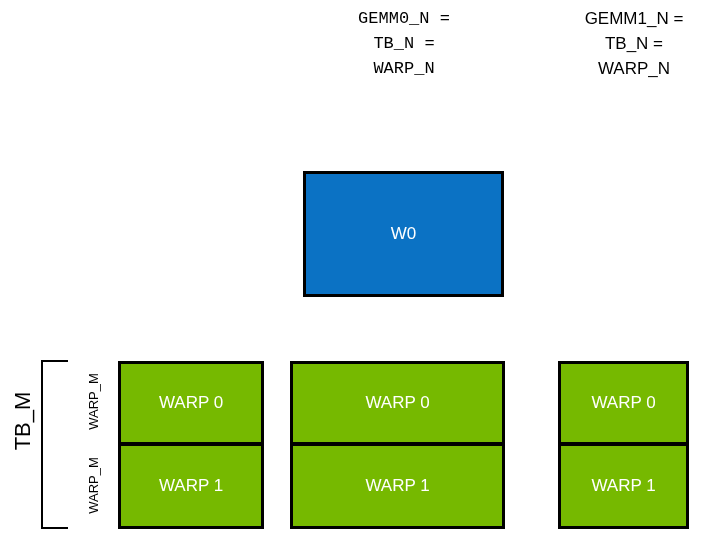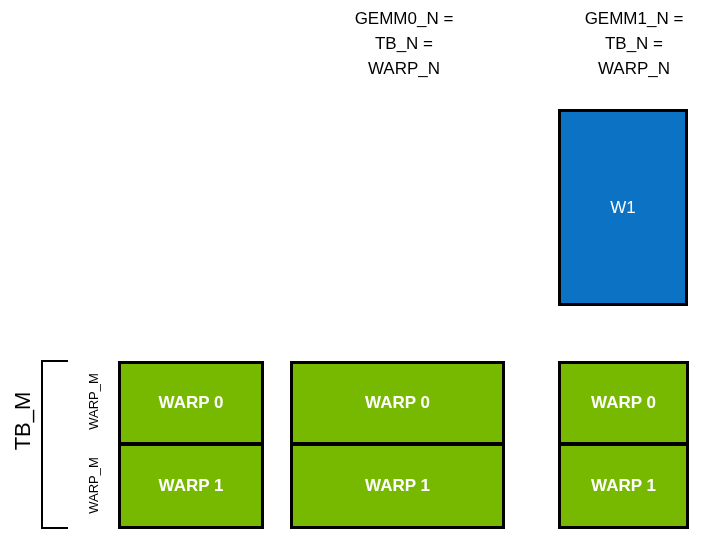--- a/index.html
+++ b/index.html
@@ -22,21 +22,21 @@
   .col-caption {
     position: absolute;
     text-align: center;
     color: #000000;
     font-size: 17px;
     line-height: 25px;
     font-family: "Liberation Sans", sans-serif;
     white-space: pre-line;
     letter-spacing: 0px;
   }
-  #caption-gemm0 { left: 300px; top: 6px; width: 208px; }
+  #caption-gemm0 { left: 300px; top: 6px; width: 208px; font-family: Liberation Mono, monospace; }
   #caption-gemm1 { left: 528px; top: 6px; width: 212px; }
 
   
   .blue-box {
     position: absolute;
     background: #0b72c4;
     border: 3px solid #000000;
     box-sizing: border-box;
     color: #ffffff;
     font-size: 17px;
@@ -45,21 +45,20 @@
     align-items: center;
     justify-content: center;
   }
   #blue-w0 { left: 303px; top: 171px; width: 201px; height: 126px; }
   #blue-w1 { left: 558px; top: 109px; width: 130px; height: 197px; }
 
   
   .green-col {
     position: absolute;
     box-sizing: border-box;
-    font-weight: bold;
   }
   .green-cell {
     background: #76b900;
     border: 3px solid #000000;
     box-sizing: border-box;
     color: #ffffff;
     font-size: 17px;
     font-family: "Liberation Sans", sans-serif;
     display: flex;
     align-items: center;
@@ -114,24 +113,24 @@
 <div id="canvas">
 
   <div class="col-caption" id="caption-gemm0">GEMM0_N =
 TB_N =
 WARP_N</div>
 
   <div class="col-caption" id="caption-gemm1">GEMM1_N =
 TB_N =
 WARP_N</div>
 
+  <div class="blue-box" id="blue-w0">
+    <span>W0</span>
+  </div>
 
-  <div class="blue-box" id="blue-w1">
-    <span>W1</span>
-  </div>
 
   <div id="tbm-label">TB_M</div>
 
   <div id="tbm-bracket"></div>
 
   <div class="warpm-label" id="warpm-label-0">WARP_M</div>
 
   <div class="warpm-label" id="warpm-label-1">WARP_M</div>
 
   <div class="green-col" id="green-col-0">

